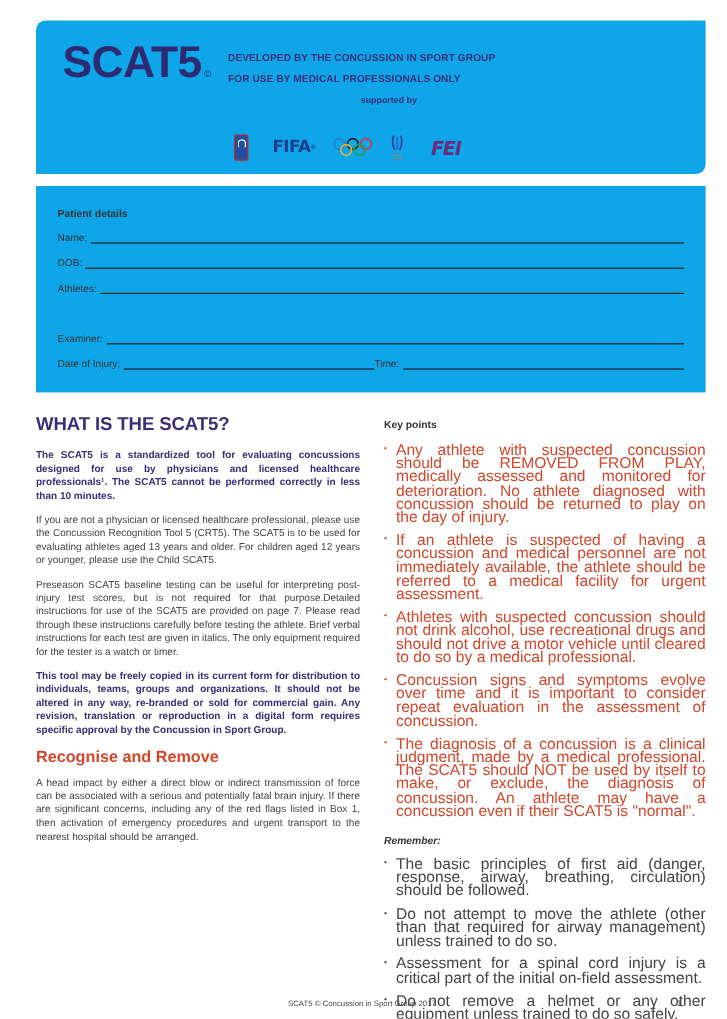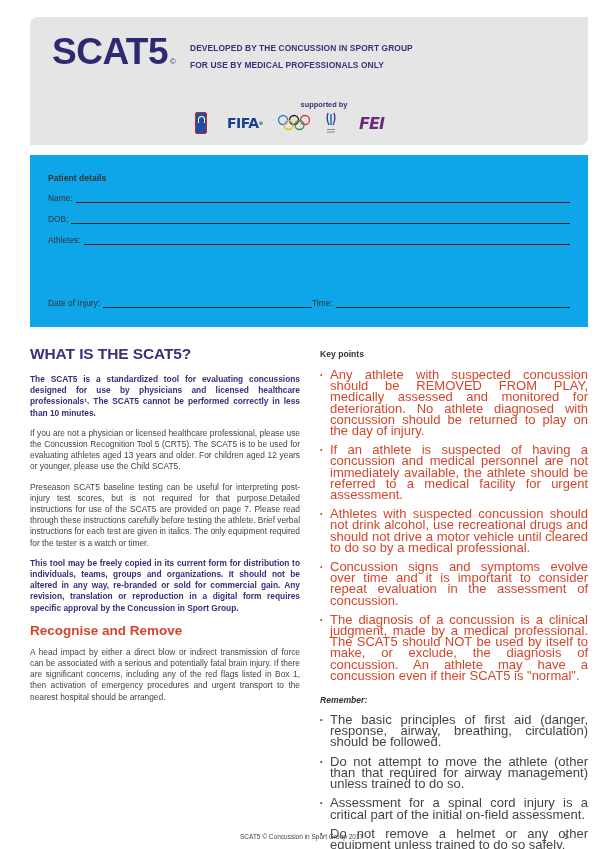--- a/index.html
+++ b/index.html
@@ -1,33 +1,33 @@
 <!DOCTYPE html>
 <html><head>
 <meta charset="utf-8">
 <style>
   * { box-sizing: border-box; margin: 0; padding: 0; }
   html, body { width: 606px; height: 849px; background: #ffffff; overflow: hidden; }
   body { font-family: "Liberation Sans", "DejaVu Sans", sans-serif; color: #333; position: relative; }
 
   .header {
     position: absolute; left: 30px; top: 17px; width: 558px; height: 128px;
-    background: #e5e5e5; border-radius: 8px 0 8px 0;
+    background: #0ea5e9; border-radius: 8px 0 8px 0;
   }
   .logo {
     position: absolute; left: 22px; top: 14px;
     font-family: "Liberation Sans", sans-serif; font-weight: 700;
     font-size: 37px; color: #2e2a72; letter-spacing: -0.5px;
   }
   .logo .reg { font-size: 8px; font-weight: 400; margin-left: 2px; vertical-align: baseline; }
   .head-text { position: absolute; left: 160px; top: 21px; color: #3a2f7a; }
   .head-title { font-size: 11.8px; font-weight: 700; letter-spacing: 0.1px; }
   .head-sub { font-size: 8.4px; font-weight: 700; margin-top: 5px; letter-spacing: 0.1px; }
   .head-sub2 { font-size: 8.4px; font-weight: 700; margin-top: 7px; letter-spacing: 0.1px; }
-  .supported { position: absolute; left: 0; width: 558px; top: 83px; text-align: center; font-size: 7.4px; color: #3a2f7a; font-weight: 700; padding-left: 30px; }
+  .supported { position: absolute; left: 0; width: 558px; top: 62px; text-align: center; font-size: 7.4px; color: #3a2f7a; font-weight: 700; padding-left: 30px; }
   .sponsors { position: absolute; top: 94px; left: 165px; display: flex; align-items: center; gap: 0; }
   .sp { display: inline-flex; align-items: center; justify-content: center; height: 24px; text-align: right; }
   .sp-iihf { width: 12px; height: 22px; background: #1f4fa0; border: 1.5px solid #c22; border-radius: 2px; margin-right: 20px; position: relative; }
   .sp-iihf::after { content: ""; position: absolute; left: 2px; top: 3px; width: 5px; height: 6px; border: 1.5px solid #fff; border-radius: 50% 50% 0 0; border-bottom: none; }
   .sp-fifa { font-weight: 900; font-size: 14px; color: #1a3f8f; font-family: "DejaVu Sans", sans-serif; margin-right: 14px; letter-spacing: -0.5px; }
   .sp-fifa sup { font-size: 5px; }
   .sp-rings { margin-right: 14px; }
   .sp-rugby { margin-right: 22px; }
   .sp-fei { font-weight: 900; font-size: 16px; color: #6b2a7a; font-family: "DejaVu Sans", sans-serif; letter-spacing: -1px; font-style: italic; }
 
@@ -105,20 +105,24 @@
     <span class="line"></span>
   </div>
   <div class="field" style="top:59px; width:522px;">
     <span class="lbl">DOB:</span>
     <span class="line"></span>
   </div>
   <div class="field" style="top:80px; width:522px;">
     <span class="lbl">Athletes:</span>
     <span class="line"></span>
   </div>
+  <div class="field" style="top:122px; width:522px;">
+    <span class="lbl">Examiner:</span>
+    <span class="line"></span>
+  </div>
   <div class="field" style="top:143px; width:264px;">
     <span class="lbl">Date of Injury:</span>
     <span class="line"></span>
   </div>
   <div class="field" style="top:143px; left:282px; width:258px;">
     <span class="lbl">Time:</span>
     <span class="line"></span>
   </div>
 </div>
 

